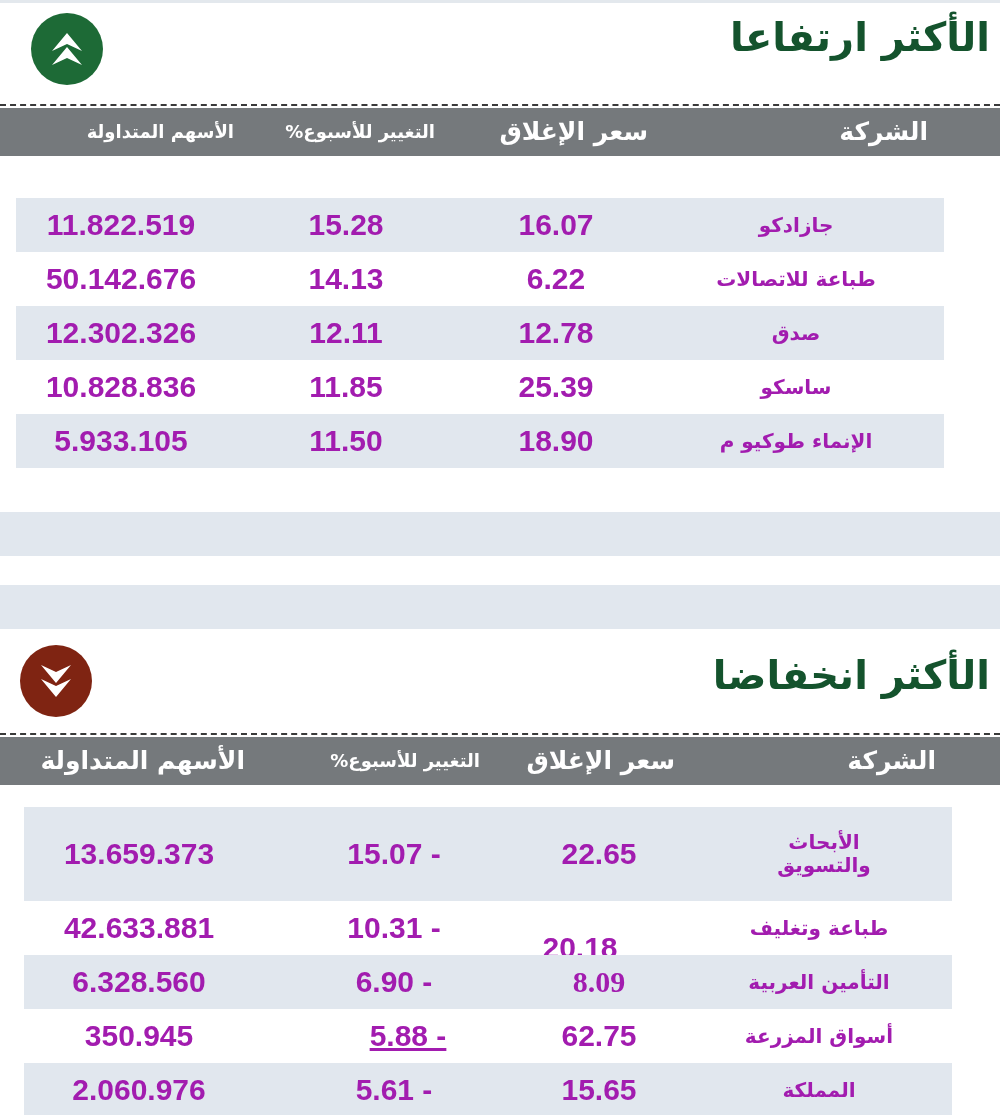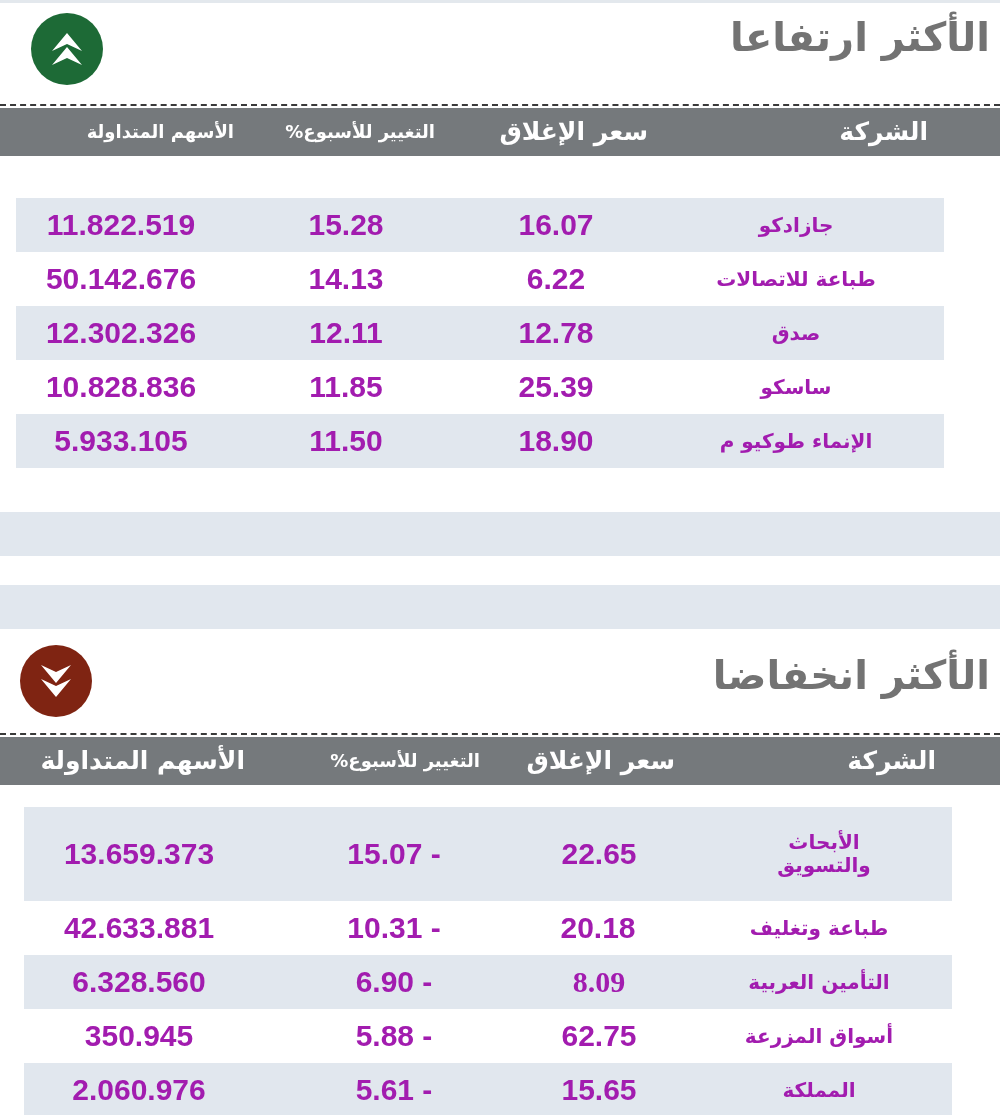--- a/index.html
+++ b/index.html
@@ -3,21 +3,21 @@
   <meta charset="utf-8">
   <style>
     * { box-sizing: border-box; margin: 0; padding: 0; }
     html, body { width: 1000px; height: 1115px; background: #ffffff; overflow: hidden; }
     body { position: relative; font-family: "DejaVu Sans", sans-serif; color: #1f1f1f; }
 
     .top-strip { position: absolute; left: 0; top: 0; width: 1000px; height: 3px; background: #e3e8ed; }
     .section-title {
       position: absolute; right: 10px;
       font-family: "DejaVu Sans", sans-serif; font-weight: bold;
-      font-size: 40px; color: #737373; direction: rtl; letter-spacing: -1px;
+      font-size: 40px; color: #14532d; direction: rtl; letter-spacing: -1px;
     }
     .badge {
       position: absolute; width: 72px; height: 72px; border-radius: 50%;
       display: flex; align-items: center; justify-content: center;
     }
     .badge svg { width: 40px; height: 40px; }
 
     .dash {
       position: absolute; left: 0; width: 1000px; height: 0;
       border-top: 2px dashed #3a3a3a;
@@ -128,34 +128,34 @@
 
   <div class="rows" style="top:807px; left:24px; width:928px;">
     <div class="row shaded" style="height:94px;">
       <div class="cell name" style="left:720px; width:160px;">الأبحاث والتسويق</div>
       <div class="cell" style="left:505px; width:140px;">22.65</div>
       <div class="cell" style="left:290px; width:160px;">15.07 -</div>
       <div class="cell" style="left:10px; width:210px;">13.659.373</div>
     </div>
     <div class="row">
       <div class="cell name" style="left:660px; width:270px;">طباعة وتغليف</div>
-      <div class="cell" style="left:504px; width:140px;">20.18</div>
+      <div class="cell" style="left:486px; width:140px;margin-top:20px;">20.18</div>
       <div class="cell" style="left:290px; width:160px;">10.31 -</div>
       <div class="cell" style="left:10px; width:210px;">42.633.881</div>
     </div>
     <div class="row shaded">
       <div class="cell name" style="left:660px; width:270px;">التأمين العربية</div>
       <div class="cell" style="left:505px; width:140px;font-family:Liberation Serif, serif;">8.09</div>
       <div class="cell" style="left:290px; width:160px;">6.90 -</div>
       <div class="cell" style="left:10px; width:210px;">6.328.560</div>
     </div>
     <div class="row">
       <div class="cell name" style="left:660px; width:270px;">أسواق المزرعة</div>
       <div class="cell" style="left:505px; width:140px;">62.75</div>
-      <div class="cell" style="left:290px; width:160px;">5.88 -</div>
+      <div class="cell" style="left:304px; width:160px;text-decoration:underline;">5.88 -</div>
       <div class="cell" style="left:10px; width:210px;">350.945</div>
     </div>
     <div class="row shaded">
       <div class="cell name" style="left:660px; width:270px;">المملكة</div>
       <div class="cell" style="left:505px; width:140px;">15.65</div>
       <div class="cell" style="left:290px; width:160px;">5.61 -</div>
       <div class="cell" style="left:10px; width:210px;">2.060.976</div>
     </div>
   </div>
 </div>

